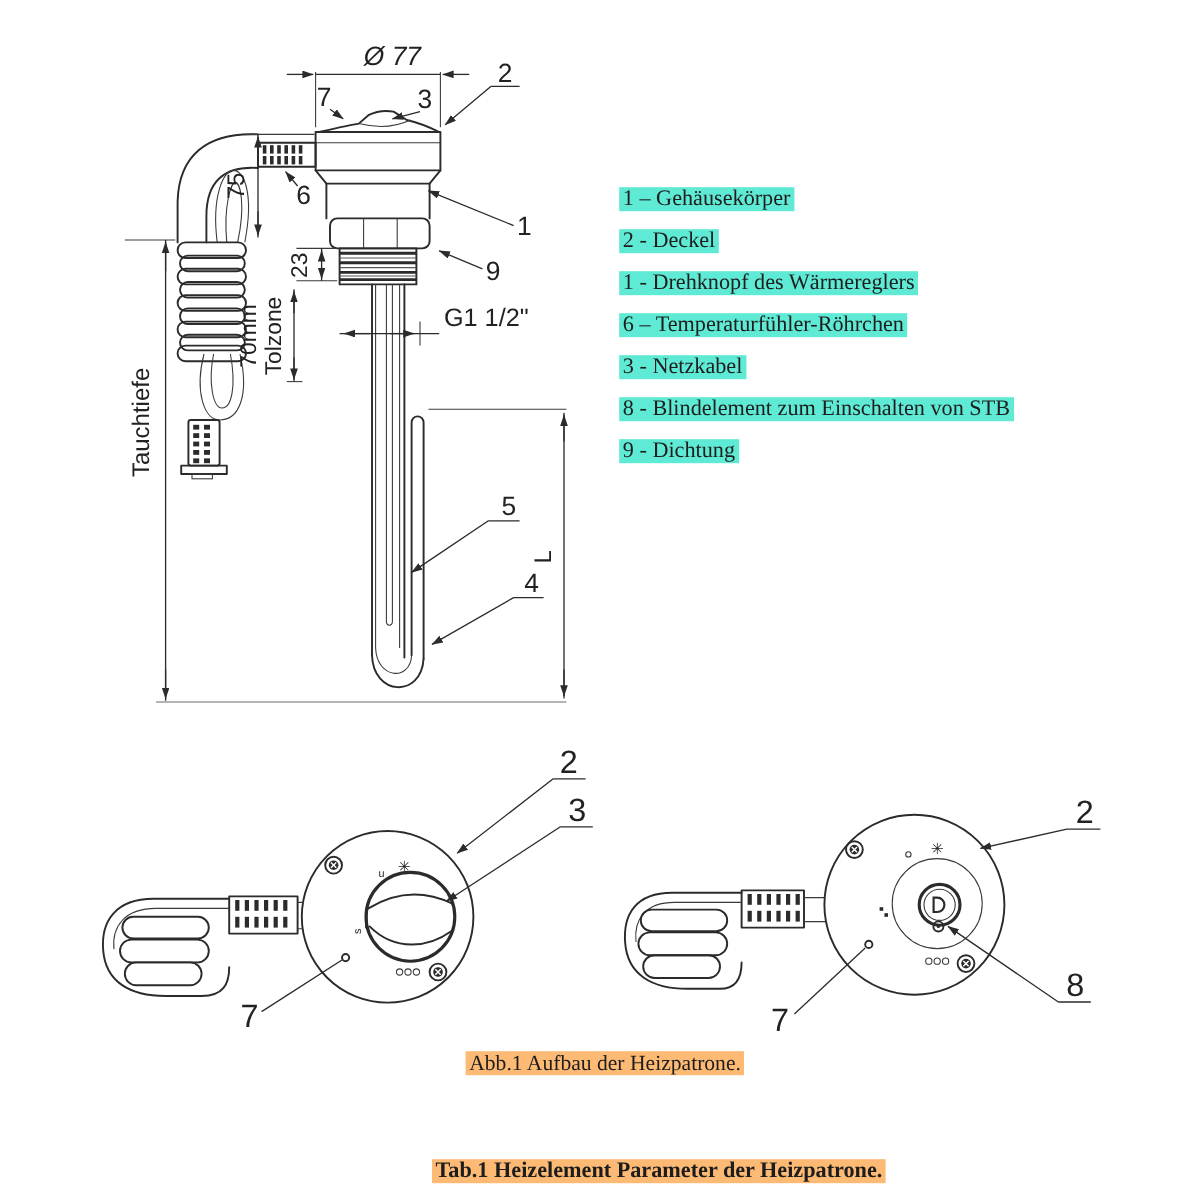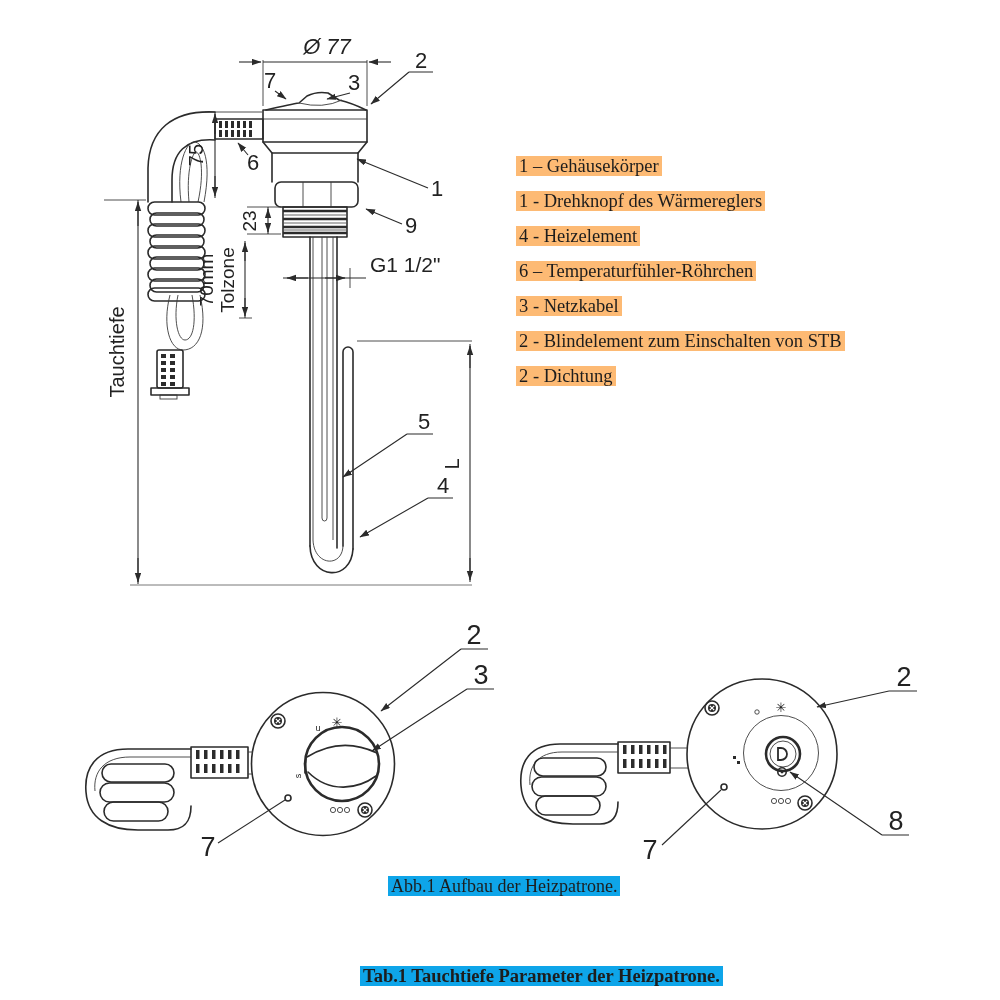--- a/index.html
+++ b/index.html
@@ -12,23 +12,23 @@
   svg .dim{stroke:#2b2b2b;stroke-width:1.1;fill:none;}
   svg .ref{stroke:#6a6a6a;stroke-width:0.9;fill:none;}
   svg .dark{fill:#2b2b2b;stroke:none;}
   svg text{fill:#222;font-family:"Liberation Sans",sans-serif;}
   .callout{font-size:22px;}
   .callout-big{font-size:27px;}
   .dimtext{font-size:20px;}
   .legend{position:absolute;left:516px;top:149px;width:420px;
           font-family:"Liberation Serif",serif;font-size:18.5px;color:#1d1d1d;}
   .legend .row{height:35px;line-height:35px;white-space:nowrap;}
-  .legend .row span{background:#fdba74;padding:0 3px;}
+  .legend .row span{background:#5eead4;padding:0 3px;}
   .caption{position:absolute;font-family:"Liberation Serif",serif;color:#1d1d1d;white-space:nowrap;}
-  .caption span{background:#0ea5e9;padding:0 3px;}
+  .caption span{background:#fdba74;padding:0 3px;}
   #fig-caption{left:388px;top:876px;font-size:18px;}
   #tab-caption{left:360px;top:966px;font-size:18.5px;font-weight:600;}
 </style>
 </head>
 <body>
 
 <div id="stage">
 
 <svg width="1000" height="1000" viewBox="0 0 1000 1000">
   <defs>
@@ -310,24 +310,24 @@
       <text class="callout-big" x="896" y="830" text-anchor="middle">8</text>
       <path class="dim" d="M882,835 H909 M882,835 L790,772" marker-end="url(#arr)"></path>
       <text class="callout-big" x="650" y="859" text-anchor="middle">7</text>
       <path class="dim" d="M662,845 L721,790"></path>
     </g>
   </g>
 </svg>
 
 <div class="legend">
   <div class="row"><span>1 – Gehäusekörper</span></div>
+  <div class="row"><span>2 - Deckel</span></div>
   <div class="row"><span>1 - Drehknopf des Wärmereglers</span></div>
-  <div class="row"><span>4 - Heizelement</span></div>
   <div class="row"><span>6 – Temperaturfühler-Röhrchen</span></div>
   <div class="row"><span>3 - Netzkabel</span></div>
-  <div class="row"><span>2 - Blindelement zum Einschalten von STB</span></div>
-  <div class="row"><span>2 - Dichtung</span></div>
+  <div class="row"><span>8 - Blindelement zum Einschalten von STB</span></div>
+  <div class="row"><span>9 - Dichtung</span></div>
 </div>
 
 <div id="fig-caption" class="caption"><span>Abb.1 Aufbau der Heizpatrone.</span></div>
-<div id="tab-caption" class="caption"><span>Tab.1 Tauchtiefe Parameter der Heizpatrone.</span></div>
+<div id="tab-caption" class="caption"><span>Tab.1 Heizelement Parameter der Heizpatrone.</span></div>
 
 </div>
 
 </body></html>

